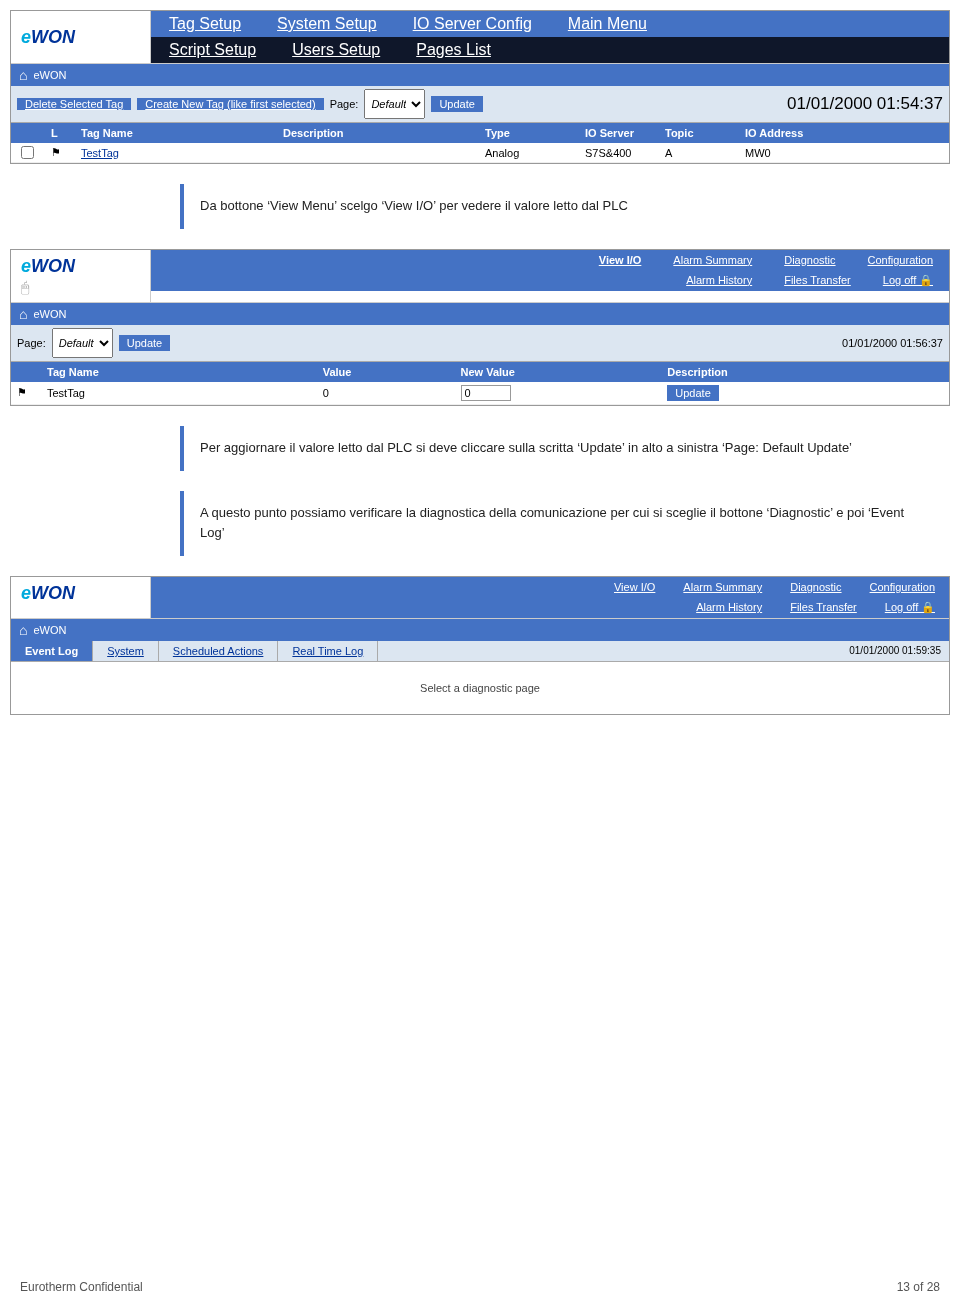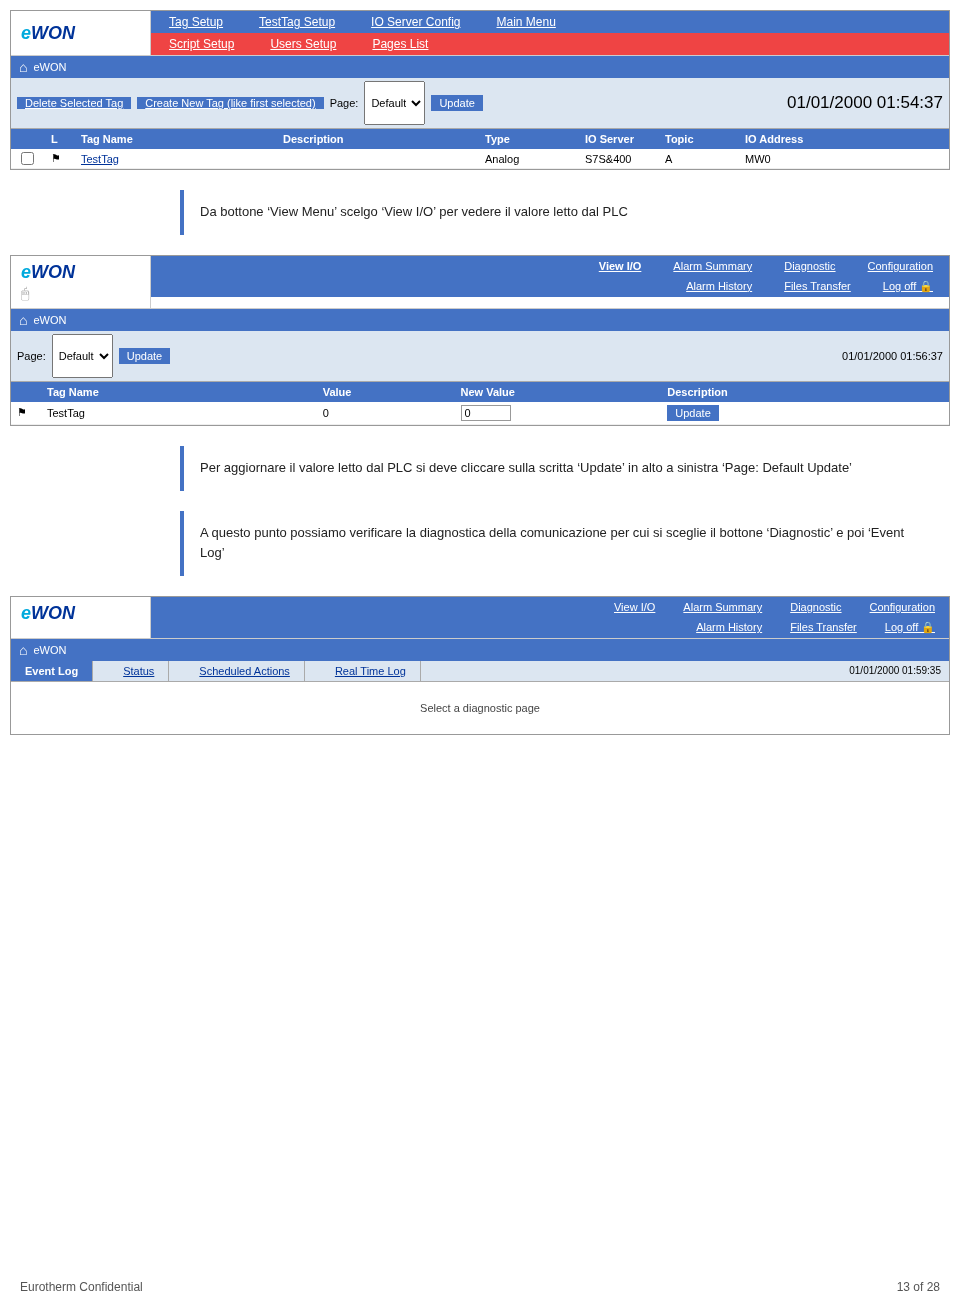--- a/index.html
+++ b/index.html
@@ -43,27 +43,27 @@
       flex-direction: column;
       flex: 1;
     }
 
     .nav-row {
       display: flex;
       background: #4472c4;
     }
 
     .nav-row-2 {
-      background: #ef4444;
+      background: #0f172a;
     }
 
     .nav-item {
       color: #fff;
       padding: 4px 18px;
-      font-size: 12px;
+      font-size: 16px;
       cursor: pointer;
       text-decoration: underline;
     }
 
     .ewon-home-bar {
       background: #4472c4;
       padding: 3px 8px;
       display: flex;
       align-items: center;
     }
@@ -95,21 +95,22 @@
       padding: 0 8px;
       font-size: 11px;
       cursor: pointer;
       text-decoration: underline;
     }
 
     .toolbar-label { font-size: 11px; }
 
     .toolbar-select {
       font-size: 11px;
-      padding: 14px 2px;
+      padding: 7px 2px;
+      font-style: italic;
     }
 
     .toolbar-update {
       background: #4472c4;
       color: #fff;
       border: none;
       padding: 2px 8px;
       font-size: 11px;
       cursor: pointer;
     }
@@ -255,21 +256,21 @@
       color: #fff;
       padding: 4px 14px;
       font-size: 11px;
       cursor: pointer;
       text-decoration: underline;
     }
 
     .diag-toolbar {
       background: #dce6f1;
       display: flex;
-      gap: 16px;
+      gap: 0;
       border-bottom: 1px solid #aaa;
     }
 
     .diag-tab {
       padding: 4px 14px;
       font-size: 11px;
       border-right: 1px solid #aaa;
       cursor: pointer;
       color: #003399;
       text-decoration: underline;
@@ -328,21 +329,21 @@
 
   <div class="ewon-header">
     <div class="ewon-logo">
       <div class="ewon-logo-small">
         <span class="logo-e">e</span><span class="logo-w">W</span><span class="logo-o">O</span><span class="logo-n">N</span>
       </div>
     </div>
     <div class="ewon-nav">
       <div class="nav-row">
         <span class="nav-item">Tag Setup</span>
-        <span class="nav-item">TestTag Setup</span>
+        <span class="nav-item">System Setup</span>
         <span class="nav-item">IO Server Config</span>
         <span class="nav-item">Main Menu</span>
       </div>
       <div class="nav-row nav-row-2">
         <span class="nav-item">Script Setup</span>
         <span class="nav-item">Users Setup</span>
         <span class="nav-item">Pages List</span>
       </div>
     </div>
   </div>
@@ -482,21 +483,21 @@
     </div>
   </div>
 
   <div class="ewon-home-bar">
     <span class="home-icon">⌂</span>
     <span class="ewon-label">eWON</span>
   </div>
 
   <div class="diag-toolbar">
     <span class="diag-tab active">Event Log</span>
-    <span class="diag-tab">Status</span>
+    <span class="diag-tab">System</span>
     <span class="diag-tab">Scheduled Actions</span>
     <span class="diag-tab">Real Time Log</span>
     <span class="diag-time">01/01/2000 01:59:35</span>
   </div>
 
   <div class="diag-content">
     <span>Select a diagnostic page</span>
   </div>
 </div>
 

